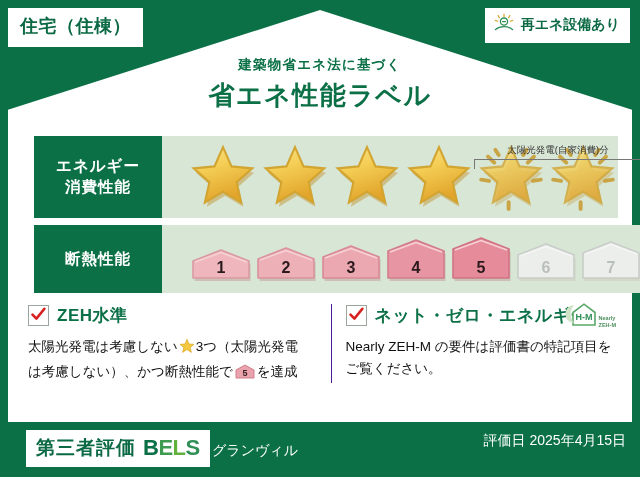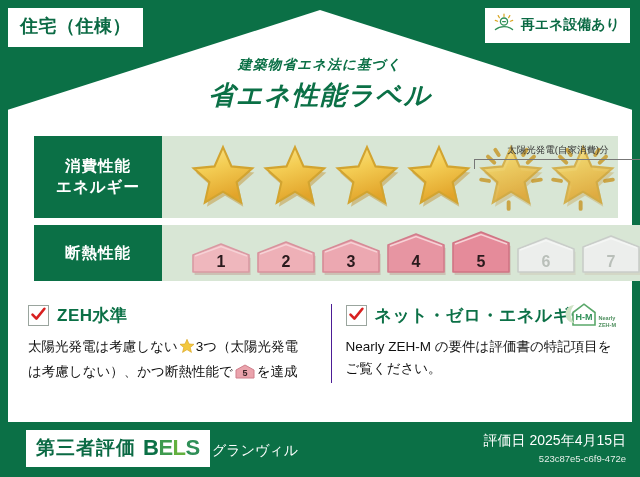--- a/index.html
+++ b/index.html
@@ -34,36 +34,36 @@
   .chip-renew{
     position:absolute;right:10px;top:8px;
     background:#ffffff;
     padding:5px 10px 6px 8px;
     display:flex;align-items:center;gap:6px;
     z-index:6;white-space:nowrap;
   }
   .chip-renew .txt{color:#0b6a44;font-weight:bold;font-size:14px;}
 
   
-  .title-wrap{position:absolute;left:0;right:0;top:56px;text-align:center;z-index:5;font-style:italic;}
+  .title-wrap{position:absolute;left:0;right:0;top:56px;text-align:center;z-index:5;}
   .title-sub{color:#0b7046;font-size:13.5px;font-weight:bold;letter-spacing:1.2px;}
   .title-main{color:#0b7046;font-size:26px;font-weight:bold;letter-spacing:1.5px;margin-top:4px;}
 
   
   .watermark{
     position:absolute;left:0;right:0;top:222px;text-align:center;
     font-size:34px;font-weight:bold;color:rgba(255,255,255,.78);
     letter-spacing:3px;z-index:4;pointer-events:none;
     text-shadow:0 0 2px rgba(160,180,170,.45);
   }
 
   
   .rows{position:absolute;left:34px;top:136px;width:572px;z-index:5;}
   .perf-row{display:flex;align-items:stretch;height:82px;}
-  .perf-row.second{height:56px;margin-top:7px;}
+  .perf-row.second{height:68px;margin-top:7px;}
   .row-label{
     width:128px;flex:0 0 128px;background:#0b7046;color:#fff;
     display:flex;flex-direction:column;align-items:center;justify-content:center;
     font-weight:bold;font-size:15.5px;line-height:1.35;letter-spacing:1px;
   }
   .row-body{
     flex:1;background:#d8e6d5;position:relative;
     display:flex;align-items:center;
   }
 
@@ -156,22 +156,22 @@
     <div class="title-sub">建築物省エネ法に基づく</div>
     <div class="title-main">省エネ性能ラベル</div>
   </div>
 
   <div class="watermark">いい部屋ネット</div>
 
   <div class="rows">
 
     <div class="perf-row">
       <div class="row-label">
+        <span>エネルギー</span>
         <span>消費性能</span>
-        <span>エネルギー</span>
       </div>
       <div class="row-body">
         <div class="stars" id="stars-host">
             <div class="star-slot"><svg width="70" height="68" viewBox="0 0 24 26">
         <defs>
           <linearGradient id="sg0" x1="0" y1="0" x2="0.35" y2="1">
             <stop offset="0%" stop-color="#fbe58f"></stop>
             <stop offset="42%" stop-color="#f4ce55"></stop>
             <stop offset="100%" stop-color="#e2a42a"></stop>
           </linearGradient>
@@ -384,17 +384,16 @@
     <div class="bels-chip">
       <span class="dsh">第三者評価</span>
       <span class="bels"><span class="bels-b">B</span><span class="bels-e">E</span><span class="bels-l">L</span><span class="bels-s">S</span></span>
     </div>
     <div class="prop-name">グランヴィル</div>
     <div class="foot-right">
       <div class="d">
         <span>評価日</span>
         <span>2025年4月15日</span>
       </div>
-      <div class="id">523c87e5-c6f9-472e</div>
     </div>
   </div>
 
 </div>
 
 </body></html>

